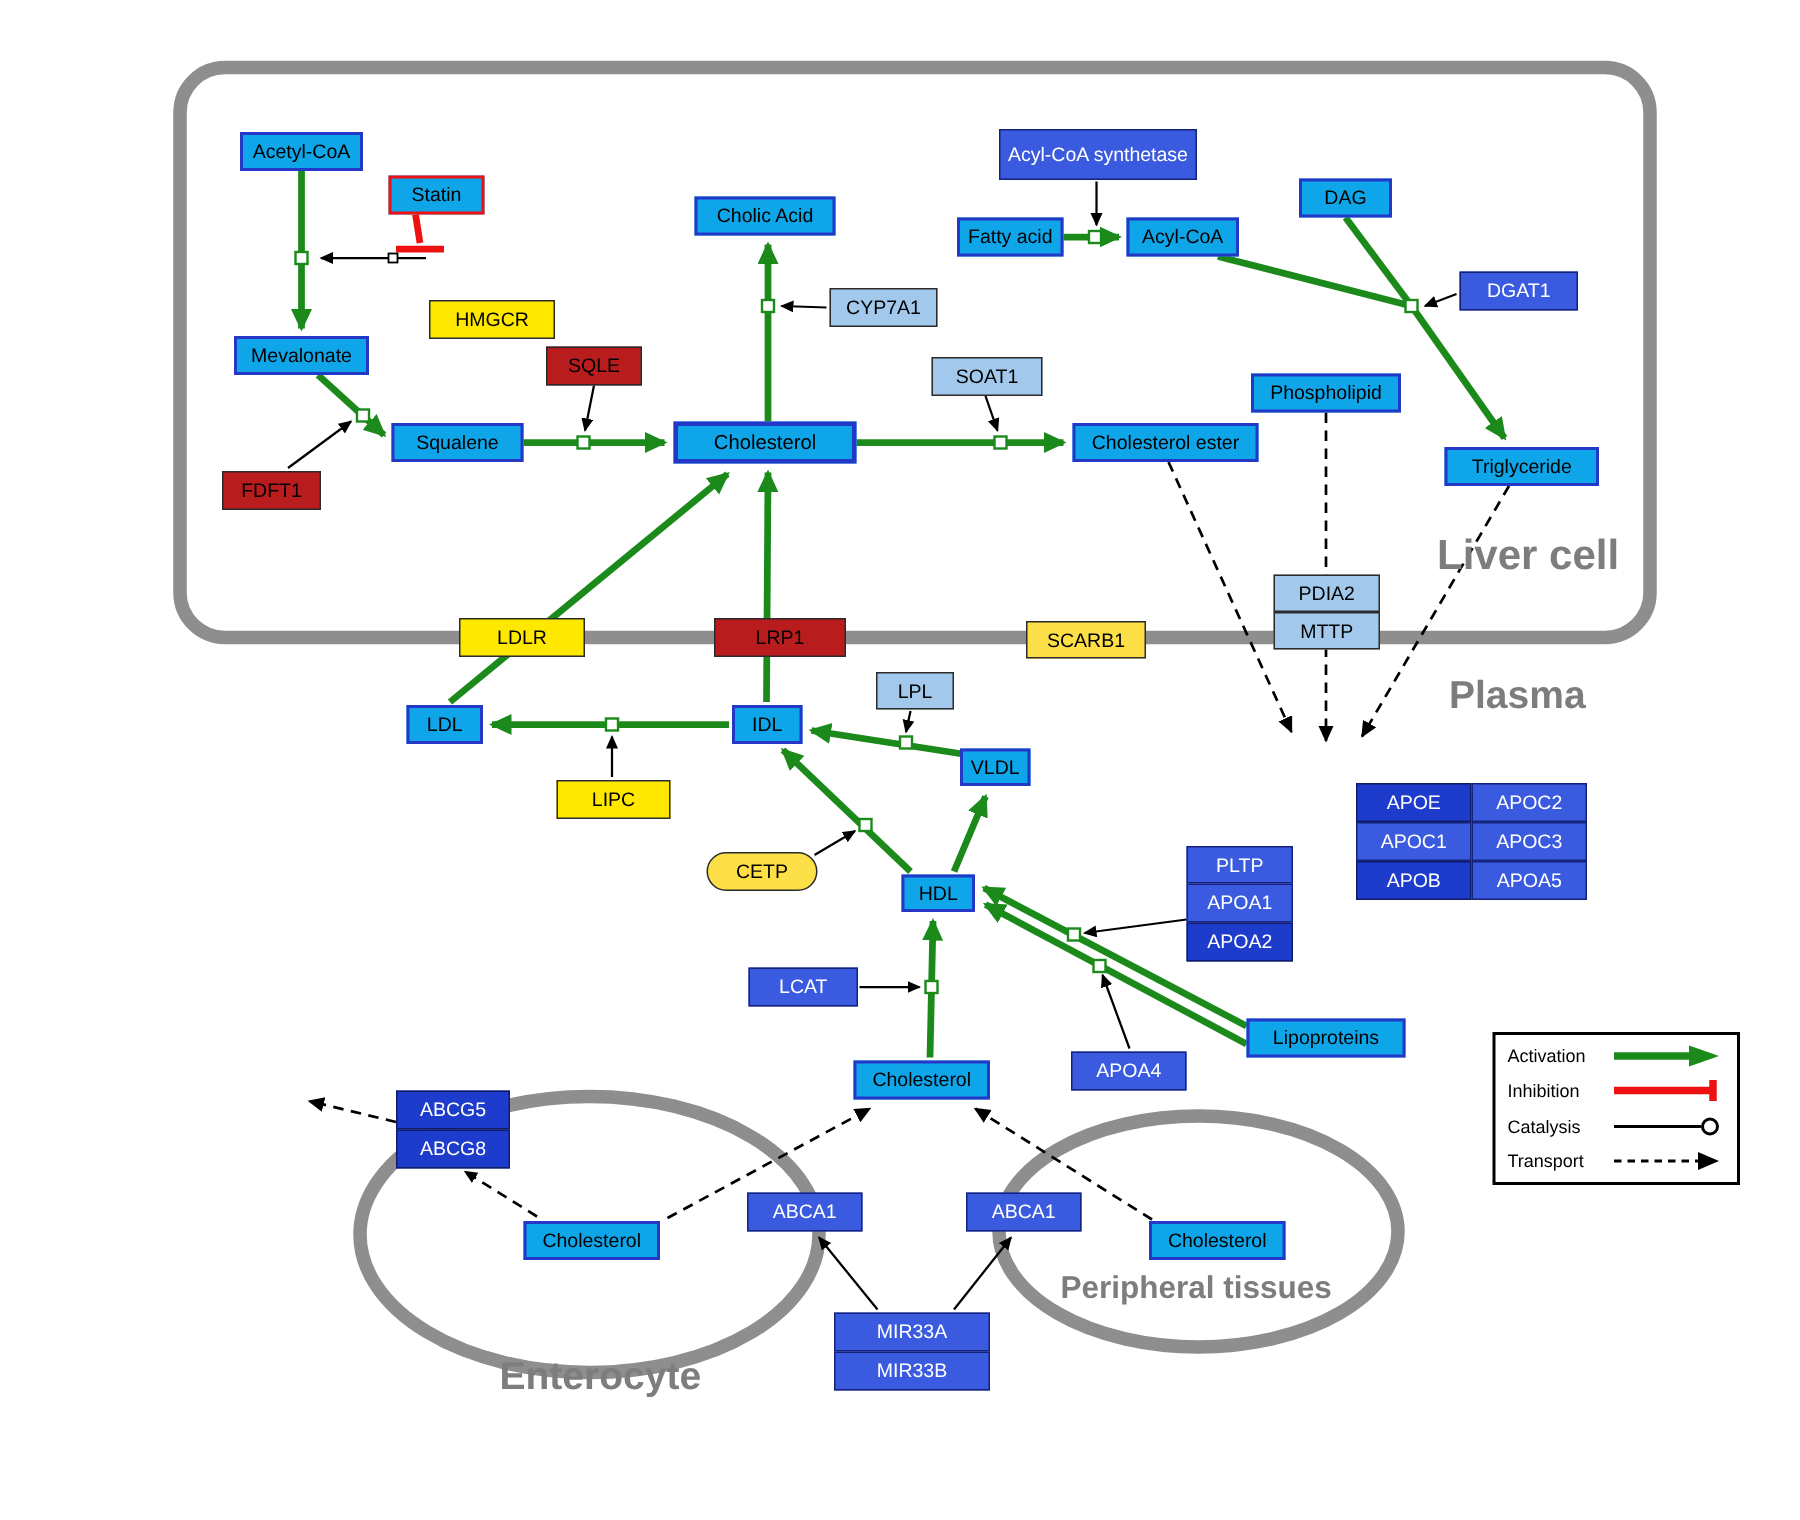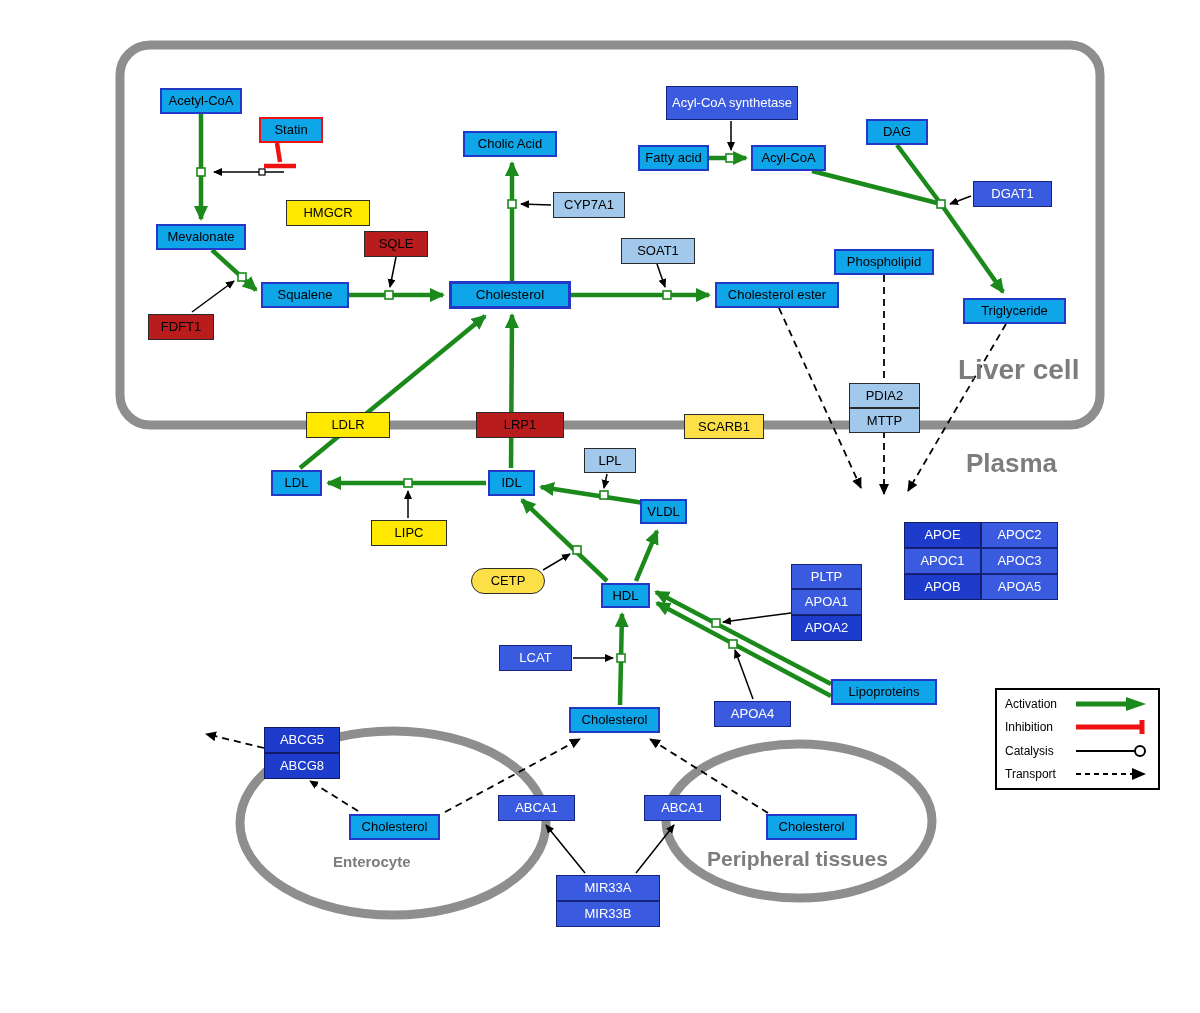--- a/index.html
+++ b/index.html
@@ -22,21 +22,21 @@
   .drug{border:2.5px solid #ee1111}
   .enzyme-yellow{background:#ffe800;border:1.5px solid #2b2b2b}
   .enzyme-pale{background:#b91c1c;border:1.5px solid #2b2b2b}
   .enzyme-light{background:#a2c9ec;border:1.5px solid #2b2b2b}
   .enzyme-lighter{background:#fde047;border:1.5px solid #2b2b2b}
   .protein-blue{background:#3a5be0;color:#fff;border:1.5px solid #16237a}
   .protein-dark{background:#1e3ccc;color:#fff;border:1.5px solid #111c66}
   .comp-label{position:absolute;font-weight:bold;color:#7d7d7d;white-space:nowrap}
   .lbl-liver{left:958px;top:354px;font-size:28px}
   .lbl-plasma{left:966px;top:448px;font-size:26px}
-  .lbl-enterocyte{left:333px;top:853px;font-size:15px}
+  .lbl-enterocyte{left:333px;top:902px;font-size:26px}
   .lbl-peripheral{left:707px;top:847px;font-size:21px}
   .legend{position:absolute;left:995px;top:688px;width:165px;height:102px;
           background:#fff;border:2px solid #000;padding:6px 8px;display:flex;
           flex-direction:column;justify-content:space-between}
   .legend-row{display:flex;align-items:center;justify-content:space-between}
   .legend-row span{font-size:12px}
   .legend-row svg{display:block}
 </style>
 </head>
 <body>

